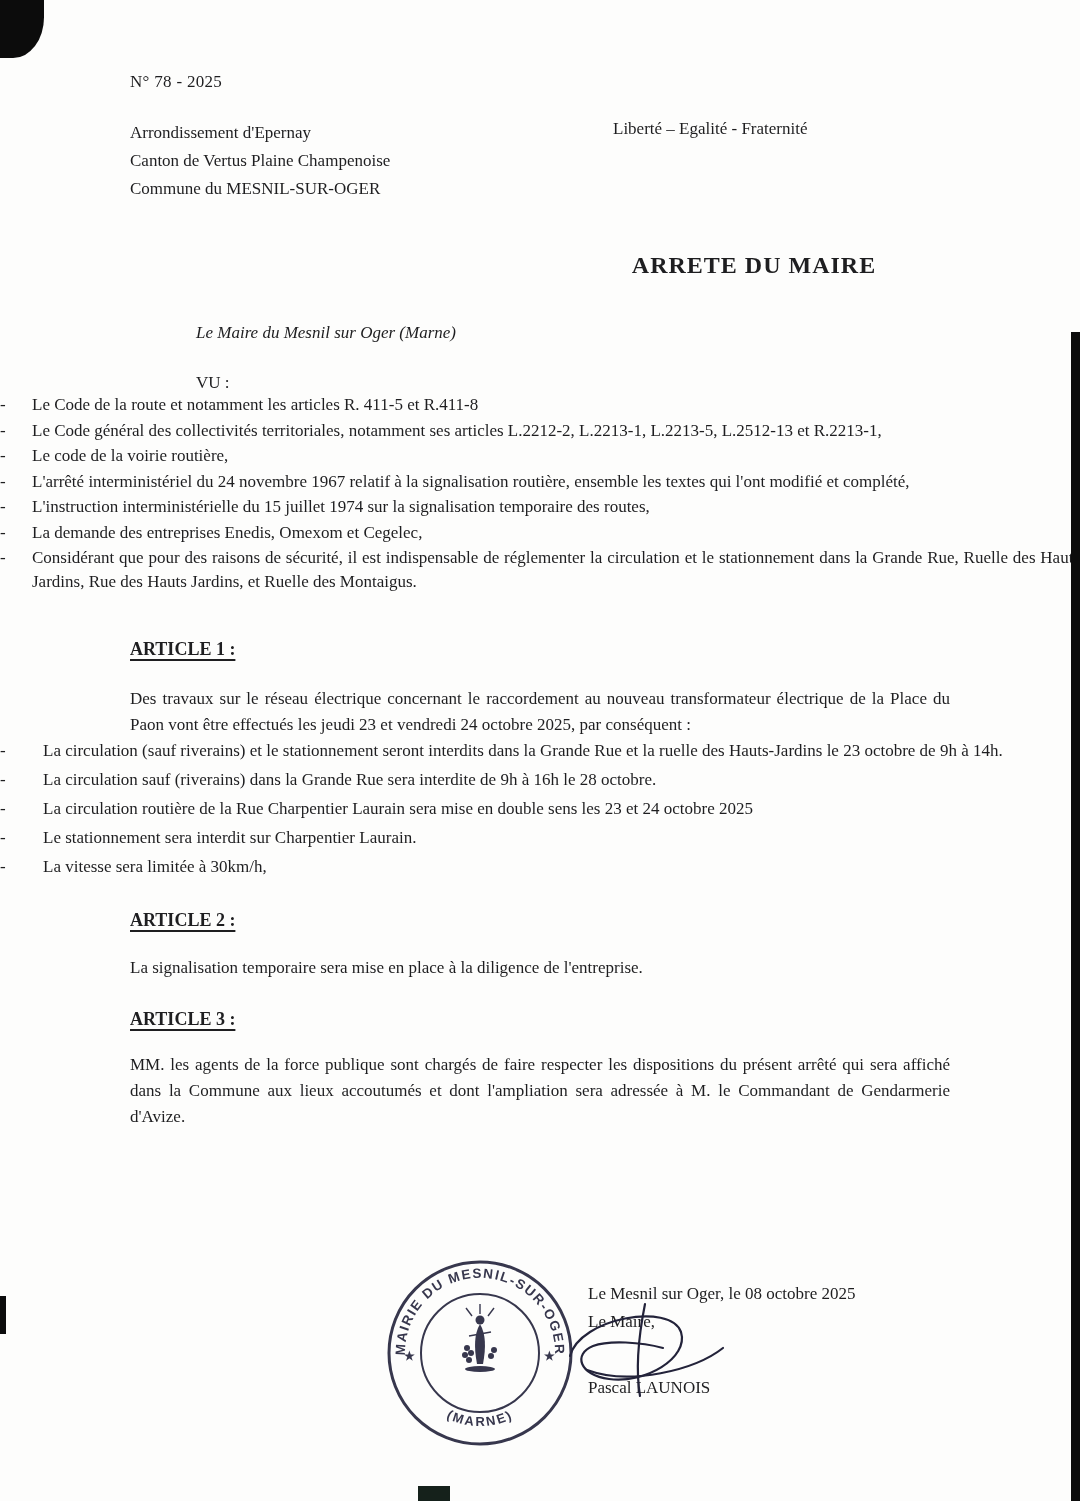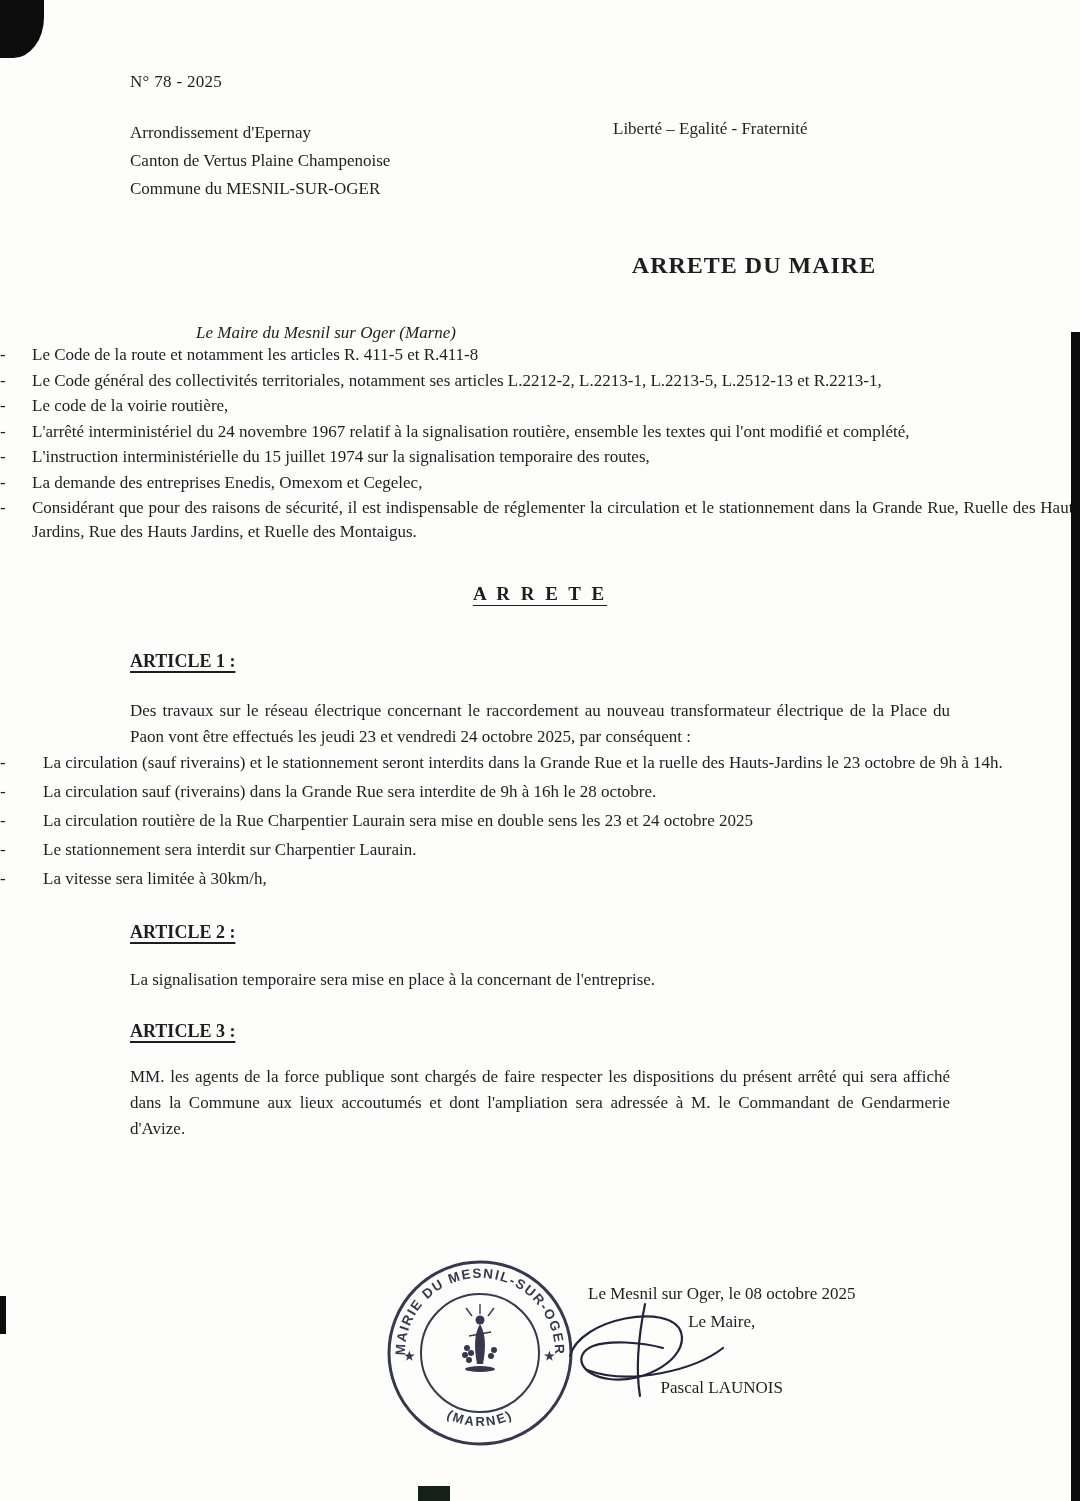--- a/index.html
+++ b/index.html
@@ -39,21 +39,21 @@
 
   .article-label{margin:46px 0 0 130px;font-size:18px;font-weight:bold;
     text-decoration:underline;text-underline-offset:4px;text-decoration-thickness:2px;}
   .para{margin:26px 130px 0 130px;font-size:17px;line-height:26px;text-align:justify;}
 
   .a1-list{margin:22px 130px 0 140px;font-size:17px;}
   .a1-list li{display:flex;line-height:26px;margin-bottom:3px;}
   .a1-list .dash{flex:none;width:43px;}
   .a1-list .txt{flex:1;text-align:justify;}
 
-  .closing{position:absolute;left:588px;top:1280px;font-size:17px;line-height:28px;text-align:center;}
+  .closing{position:absolute;left:588px;top:1280px;font-size:17px;line-height:28px;}
   .closing .name{margin-top:38px;}
 
   .signature{position:absolute;left:545px;top:1296px;}
   .signature path{fill:none;stroke:#23233a;stroke-width:2.2px;stroke-linecap:round;}
 
   .seal{position:absolute;left:383px;top:1256px;opacity:.92;}
   .seal .ring{fill:none;stroke:#27273f;}
   .seal text{fill:#27273f;font-family:"Liberation Sans", sans-serif;font-weight:bold;}
   .seal .crest{fill:#27273f;stroke:#27273f;}
 </style>
@@ -75,20 +75,21 @@
       <div>Canton de Vertus Plaine Champenoise</div>
       <div>Commune du MESNIL-SUR-OGER</div>
     </div>
     <div class="motto">Liberté – Egalité - Fraternité</div>
   </div>
 
   <div class="title">ARRETE DU MAIRE</div>
 
   <div class="issuer">Le Maire du Mesnil sur Oger (Marne)</div>
 
+  <div class="vu-label">VU :</div>
 
   <ul class="plain vu-list">
     <li>
         <span class="dash">-</span>
         <span class="txt">Le Code de la route et notamment les articles R. 411-5 et R.411-8</span>
       </li>
     <li>
         <span class="dash">-</span>
         <span class="txt">Le Code général des collectivités territoriales, notamment ses articles L.2212-2, L.2213-1, L.2213-5, L.2512-13 et R.2213-1,</span>
       </li>
@@ -107,21 +108,20 @@
     <li>
         <span class="dash">-</span>
         <span class="txt">La demande des entreprises Enedis, Omexom et Cegelec,</span>
       </li>
     <li>
         <span class="dash">-</span>
         <span class="txt">Considérant que pour des raisons de sécurité, il est indispensable de réglementer la circulation et le stationnement dans la Grande Rue, Ruelle des Hauts Jardins, Rue des Hauts Jardins, et Ruelle des Montaigus.</span>
       </li>
   </ul>
 
-  <div class="arrete-heading">A R R E T E</div>
 
   <div class="article-label">ARTICLE 1 :</div>
   <p class="para">Des travaux sur le réseau électrique concernant le raccordement au nouveau transformateur électrique de la Place du Paon vont être effectués les jeudi 23 et vendredi 24 octobre 2025, par conséquent :</p>
   <ul class="plain a1-list">
     <li>
         <span class="dash">-</span>
         <span class="txt">La circulation (sauf riverains) et le stationnement seront interdits dans la Grande Rue et la ruelle des Hauts-Jardins le 23 octobre de 9h à 14h.</span>
       </li>
     <li>
         <span class="dash">-</span>
@@ -135,21 +135,21 @@
         <span class="dash">-</span>
         <span class="txt">Le stationnement sera interdit sur Charpentier Laurain.</span>
       </li>
     <li>
         <span class="dash">-</span>
         <span class="txt">La vitesse sera limitée à 30km/h,</span>
       </li>
   </ul>
 
   <div class="article-label" style="margin-top:30px;font-family:Liberation Serif, serif;">ARTICLE 2 :</div>
-  <p class="para" style="margin-top:24px;">La signalisation temporaire sera mise en place à la concernant de l'entreprise.</p>
+  <p class="para" style="margin-top:24px;">La signalisation temporaire sera mise en place à la diligence de l'entreprise.</p>
 
   <div class="article-label" style="margin-top:28px;">ARTICLE 3 :</div>
   <p class="para" style="margin-top:22px;">MM. les agents de la force publique sont chargés de faire respecter les dispositions du présent arrêté qui sera affiché dans la Commune aux lieux accoutumés et dont l'ampliation sera adressée à M. le Commandant de Gendarmerie d'Avize.</p>
 
   <div class="closing">
     <div>Le Mesnil sur Oger, le 08 octobre 2025</div>
     <div>Le Maire,</div>
     <div class="name">Pascal LAUNOIS</div>
   </div>
 

